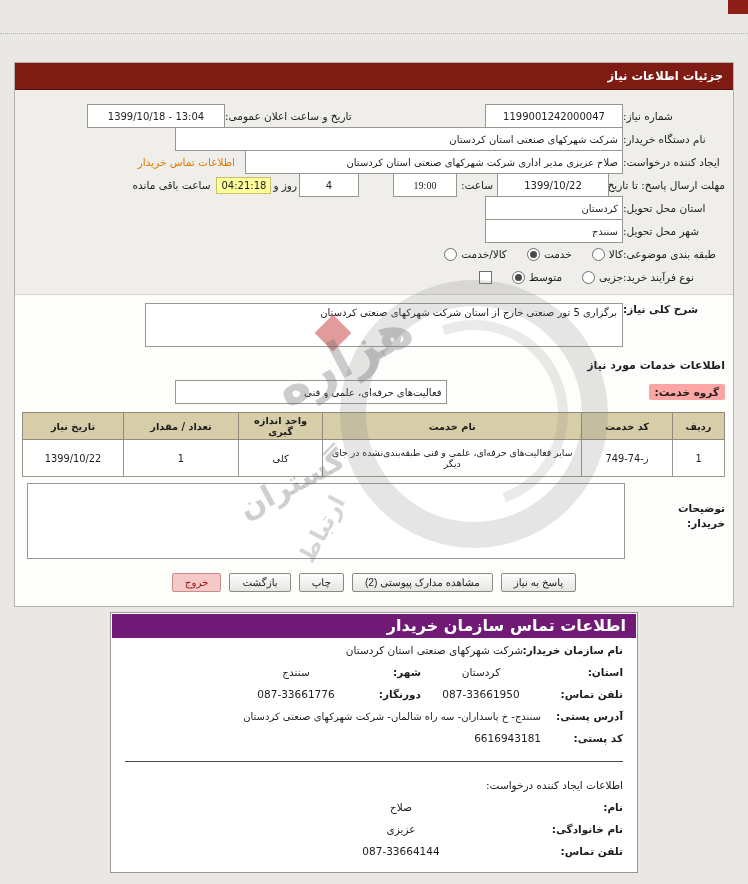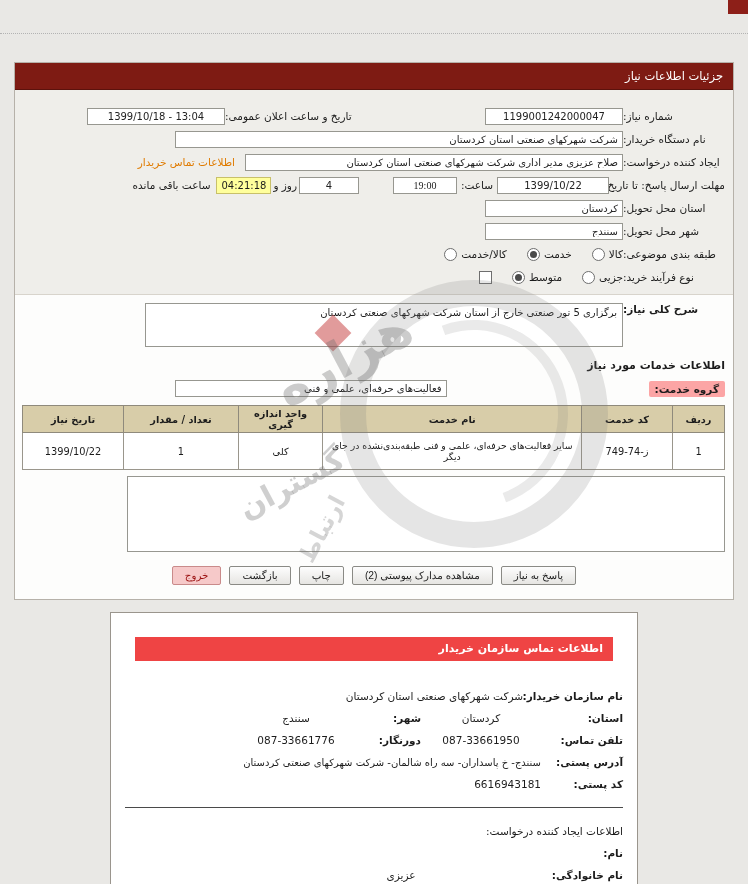--- a/index.html
+++ b/index.html
@@ -3,26 +3,26 @@
 <meta charset="utf-8">
 <style>
   html,body{margin:0;padding:0}
   body{font-family:"DejaVu Sans",sans-serif;background:#dcdcdc}
   .page{position:relative;width:748px;height:884px;background:#e9e8e5;overflow:hidden;font-size:10.5px;color:#1c1c1c;direction:rtl}
   .top-red{position:absolute;top:0;left:728px;width:20px;height:14px;background:#8d1f18}
   .dotted{position:absolute;top:33px;left:0;width:748px;border-top:1px dotted #b3b3b3}
 
   
   .main{position:absolute;top:62px;right:14px;width:720px;border:1px solid #b6b1a9;background:#efeeea;box-sizing:border-box}
-  .bar{height:26px;line-height:26px;background:#7e1b13;color:#fff;font-weight:normal;font-size:11.5px;padding:0 10px;border-bottom:1px solid #5c120c}
+  .bar{height:26px;line-height:26px;background:#7e1b13;color:#fff;font-weight:bold;font-size:11.5px;padding:0 10px;border-bottom:1px solid #5c120c}
   .form-top{padding:16px 8px 4px 8px}
   .row{display:flex;align-items:center;height:20px;margin:0 0 3px 0}
   .lbl{width:102px;min-width:102px;text-align:left;white-space:nowrap;overflow:visible}
   .blbl{font-weight:bold}
-  .inp{height:17px;box-sizing:border-box;border:1px solid #979790;background:#fff;padding:0 4px;font-family:inherit;font-size:10px;color:#222}
+  .inp{height:24px;box-sizing:border-box;border:1px solid #979790;background:#fff;padding:0 4px;font-family:inherit;font-size:10px;color:#222}
   .ltr{direction:ltr;text-align:center}
   .rtl-in{direction:rtl;text-align:right}
   .link{color:#e07b00;cursor:pointer;margin-right:10px;white-space:nowrap}
   .ylw{background:#ffff9c;border:1px solid #c8c06a;height:15px;line-height:15px;padding:0 4px;direction:ltr;font-size:10px}
   .opt{display:inline-flex;align-items:center;gap:4px;margin-left:20px;white-space:nowrap}
   .radio{width:11px;height:11px;min-width:11px;border:1px solid #6e6e6e;border-radius:50%;background:#fff;position:relative;display:inline-block}
   .radio.on::after{content:"";position:absolute;left:2px;top:2px;right:2px;bottom:2px;border-radius:50%;background:#4a4a4a}
   .chk{width:11px;height:11px;min-width:11px;border:1px solid #6e6e6e;background:#fff;display:inline-block}
   .small{font-size:9.8px;white-space:nowrap}
 
@@ -37,21 +37,21 @@
   table.svc td{border:1px solid #9a968c;padding:2px 3px;text-align:center;height:32px}
   .notesrow{display:flex;align-items:flex-start;margin-top:4px}
   .noteslbl{width:100px;min-width:100px;font-weight:bold;text-align:right;line-height:15px;padding-top:18px}
   .notesbox{width:598px;height:76px;box-sizing:border-box;border:1px solid #979790;background:#fff}
   .btnrow{display:flex;justify-content:center;gap:8px;margin-top:14px}
   .btn{height:19px;line-height:17px;padding:0 12px;border:1px solid #8a8a85;border-radius:2px;background:linear-gradient(#fdfdfd,#e6e5e2);font-size:10.3px;cursor:pointer;white-space:nowrap;color:#222}
   .btn.exit{background:#f6c9c9;border-color:#c98a8a;color:#9b1111}
 
   
   .contact{position:absolute;top:612px;right:110px;width:528px;background:#fff;border:1px solid #9a958d;box-sizing:border-box;padding-bottom:10px}
-  .contact .bar2{margin:24px;height:24px;line-height:24px;background:#ef4444;color:#fff;font-weight:bold;font-size:11px;padding:0 10px}
+  .contact .bar2{margin:1px;height:24px;line-height:24px;background:#701a75;color:#fff;font-weight:bold;font-size:16px;padding:0 10px}
   .crow{display:flex;align-items:center;height:22px;padding:0 14px}
   .clbl{font-weight:bold;width:82px;min-width:82px;text-align:right;white-space:nowrap}
   .cval{text-align:right}
   .w120c{width:120px;min-width:120px;text-align:center}
   .w70c{width:70px;min-width:70px;text-align:right;font-weight:bold;white-space:nowrap}
   .w110c{width:110px;min-width:110px;text-align:center}
   .w280c{width:280px;min-width:280px;text-align:center}
   .hrline{border:none;border-top:1px solid #4a4a4a;margin:12px 14px}
   .num{direction:ltr;unicode-bidi:embed;display:inline-block}
 
@@ -180,20 +180,24 @@
             <td>ز-74-749</td>
             <td style="font-size:9.3px">سایر فعالیت‌های حرفه‌ای، علمی و فنی طبقه‌بندی‌نشده در جای دیگر</td>
             <td>کلی</td>
             <td>1</td>
             <td class="num" style="display:table-cell">1399/10/22</td>
           </tr>
         </tbody>
       </table>
 
       <div class="notesrow">
+        <div class="noteslbl">
+          <div>توضیحات</div>
+          <div>خریدار:</div>
+        </div>
         <div class="notesbox"></div>
       </div>
 
       <div class="btnrow">
         <button class="btn">پاسخ به نیاز</button>
         <button class="btn">مشاهده مدارک پیوستی (2)</button>
         <button class="btn">چاپ</button>
         <button class="btn">بازگشت</button>
         <button class="btn exit">خروج</button>
       </div>
@@ -231,20 +235,21 @@
       <span class="clbl">کد پستی:</span>
       <span class="cval num">6616943181</span>
     </div>
 
     <hr class="hrline">
 
     <div class="crow" style="font-weight:normal">اطلاعات ایجاد کننده درخواست:</div>
 
     <div class="crow">
       <span class="clbl">نام:</span>
+      <span class="w280c">صلاح</span>
     </div>
 
     <div class="crow">
       <span class="clbl">نام خانوادگی:</span>
       <span class="w280c">عزیزی</span>
     </div>
 
     <div class="crow">
       <span class="clbl">تلفن تماس:</span>
       <span class="w280c num">087-33664144</span>

